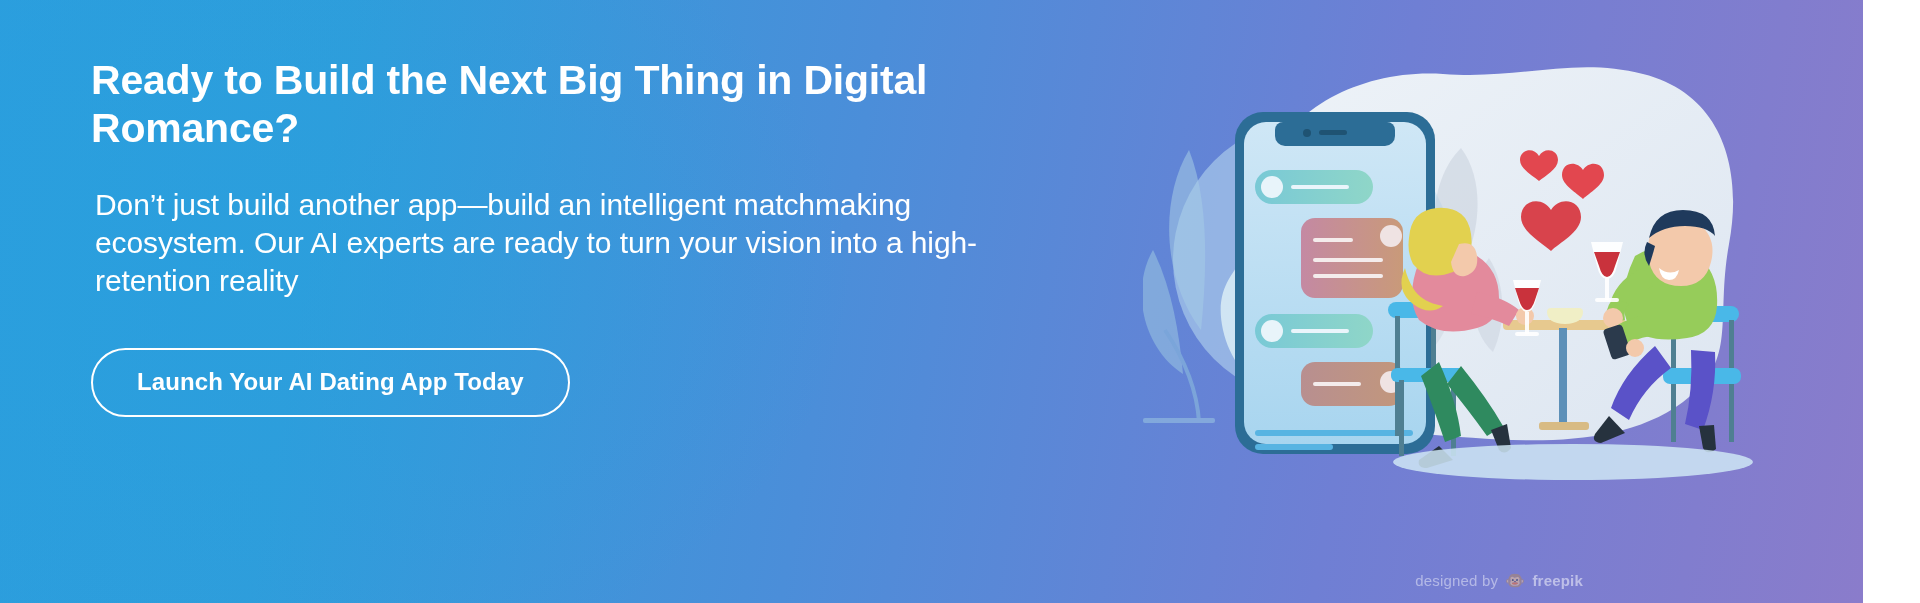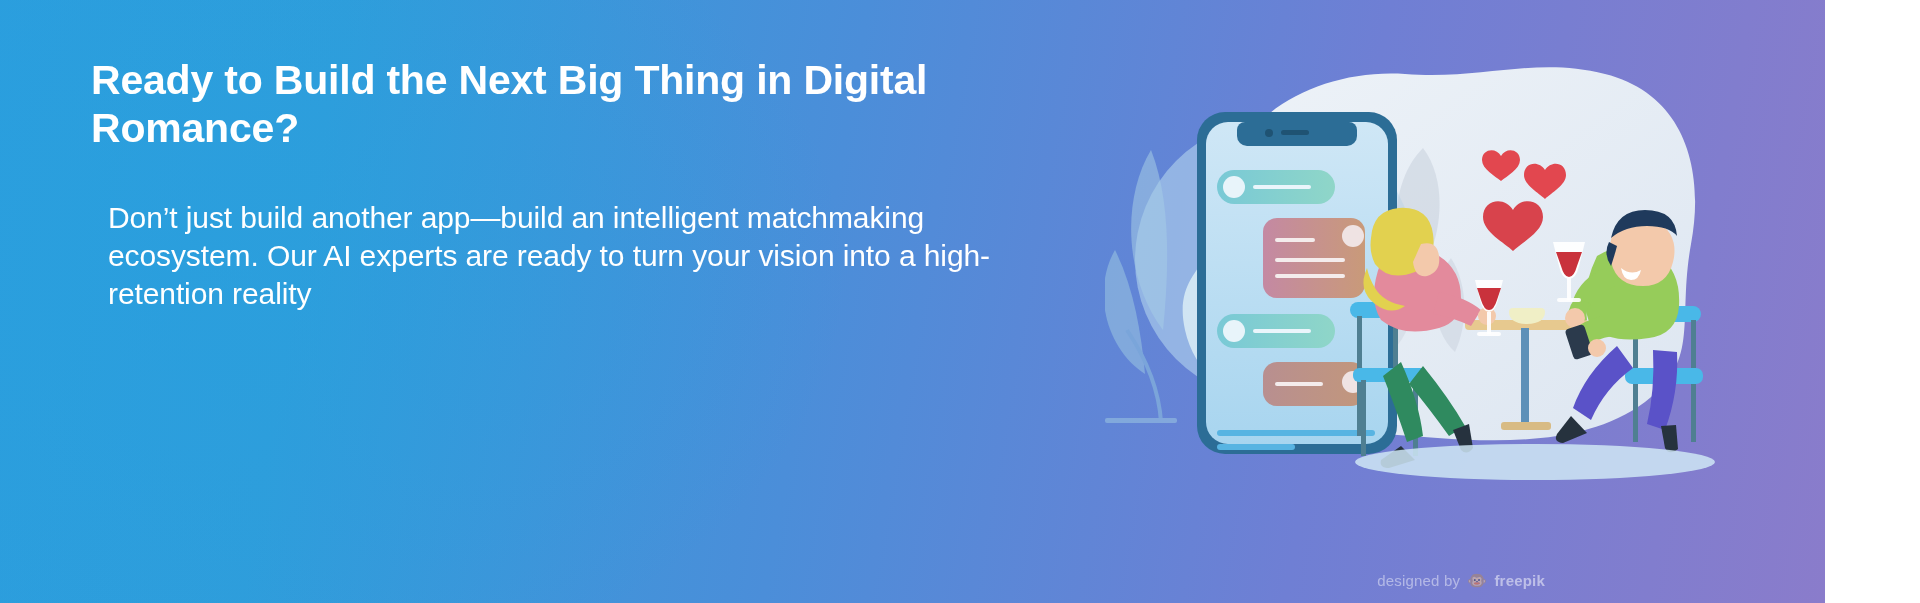--- a/index.html
+++ b/index.html
@@ -9,20 +9,21 @@
   }
   body {
     font-family: "Liberation Sans", sans-serif;
   }
   .banner {
     position: relative;
     width: 1825px;
     height: 603px;
     overflow: hidden;
     background: linear-gradient(100deg, #2b9ede 0%, #2f9ddb 18%, #4b8ed9 45%, #6f7fd4 72%, #8a7ccb 100%);
+    padding-left: 38px;
   }
   
   .wash {
     position: absolute;
     inset: 0;
     background: radial-gradient(ellipse 900px 620px at 12% 45%, rgba(40,160,222,0.55) 0%, rgba(40,160,222,0.0) 70%);
     pointer-events: none;
   }
 
   
@@ -34,21 +35,21 @@
   }
   .headline {
     margin: 0;
     color: #ffffff;
     font-size: 41px;
     line-height: 48px;
     font-weight: 700;
     letter-spacing: -0.2px;
   }
   .subcopy {
-    margin: 17px;
+    margin: 4px;
     padding-top: 30px;
     color: #ffffff;
     font-size: 30px;
     line-height: 38px;
     font-weight: 400;
     letter-spacing: -0.1px;
     max-width: 960px;
   }
   .cta {
     display: inline-block;
@@ -275,20 +276,21 @@
 
       <g>
         <ellipse cx="430" cy="432" rx="180" ry="18" fill="#cfe6f5" opacity="0.85"></ellipse>
       </g>
     </svg>
   </div>
 
   <div class="copy">
     <h1 class="headline">Ready to Build the Next Big Thing in Digital Romance?</h1>
     <p class="subcopy">Don’t just build another app—build an intelligent matchmaking ecosystem. Our AI experts are ready to turn your vision into a high-retention reality</p>
+    <button class="cta">Launch Your AI Dating App Today</button>
   </div>
 
   <div class="credit">
     <span>designed by</span>
     <span class="mark">🐵</span>
     <span class="brand">freepik</span>
   </div>
 </div>
 
 </body></html>

